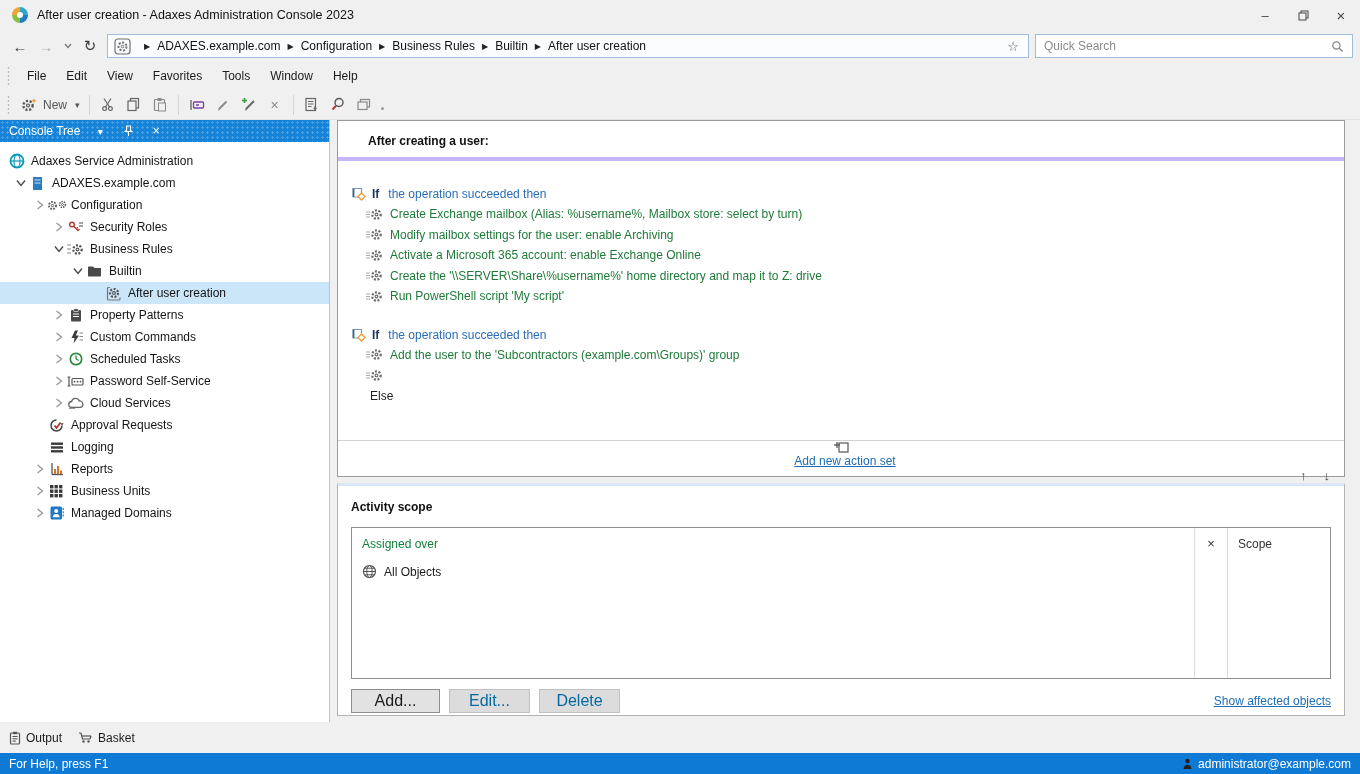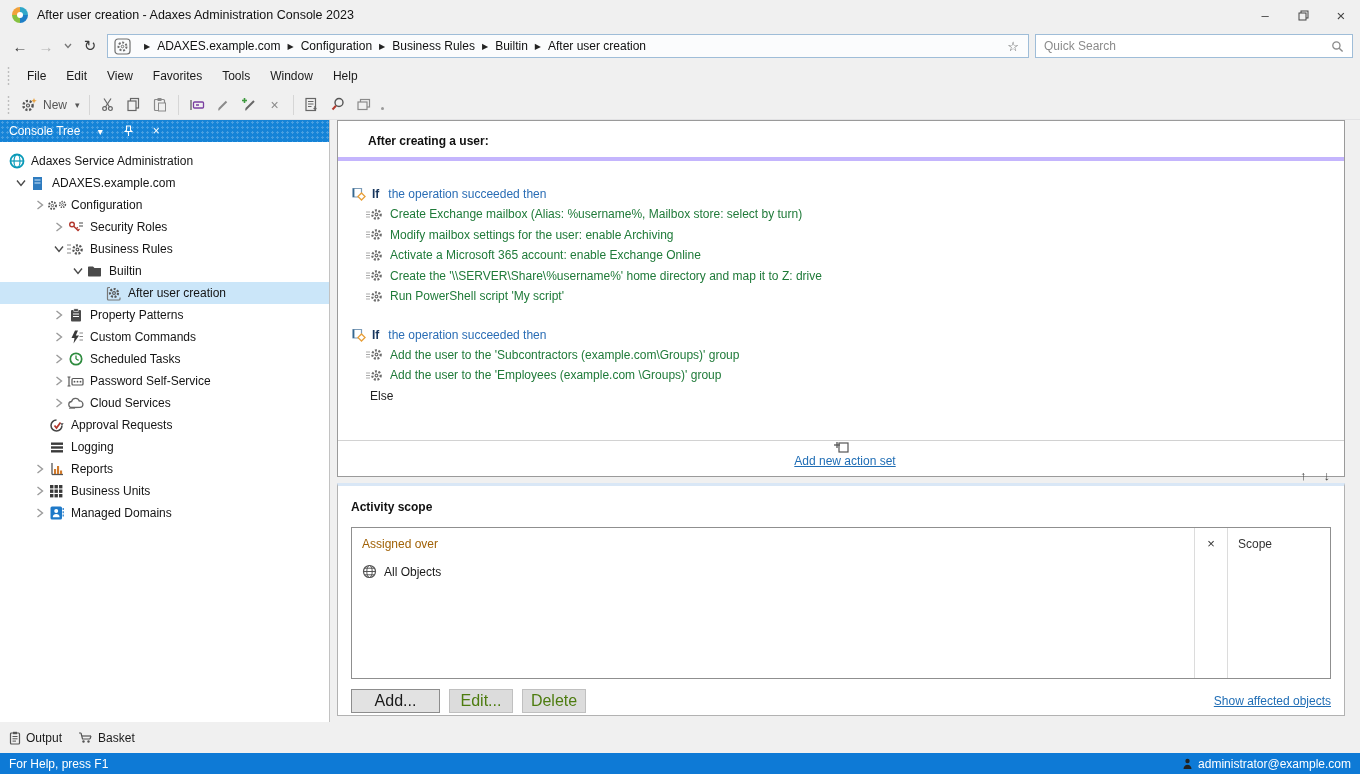--- a/index.html
+++ b/index.html
@@ -74,31 +74,31 @@
     display:flex;align-items:center;padding:0 14px;flex-direction:column;}
   .add-link{color:#1f6db5;text-decoration:underline;margin-left:8px;}
   .pa-arrows{margin-left:auto;display:flex;gap:17px;color:#444;font-size:13px;}
   
   .panel-scope{position:absolute;left:337px;top:483px;width:1008px;height:233px;background:#fff;
     border:1px solid #b2b2b2;border-top:3px solid #d9e7f6;}
   .ps-title{font-weight:bold;color:#111;padding:14px 13px 0;}
   .ps-box{position:absolute;left:13px;right:13px;top:41px;height:152px;border:1px solid #8f8f8f;
     background:#fff;display:flex;}
   .ps-main{flex:1;border-right:1px solid #dcdcdc;padding:9px 10px 0;}
-  .ps-colhead{color:#a16207;}
+  .ps-colhead{color:#15803d;}
   .ps-row{display:flex;align-items:center;margin-top:13px;}
   .ps-row .g-icon{margin-right:7px;}
   .ps-xcol{width:33px;border-right:1px solid #dcdcdc;display:flex;justify-content:center;padding-top:8px;}
   .ps-x{color:#333;font-size:13px;}
   .ps-scopecol{width:102px;padding:9px 10px 0;color:#333;}
   .ps-buttons{position:absolute;left:13px;right:13px;top:203px;display:flex;align-items:center;}
   .btn{height:24px;background:#e2e2e2;border:1px solid #8d8d8d;color:#1a1a1a;font-size:16px;
     font-family:"Liberation Sans",sans-serif;margin-right:9px;}
   .btn.add{width:89px;}
-  .btn.disabled{width:64px;background:#dcdcdc;border-color:#c0c0c0;color:#4d7c0f;}
+  .btn.disabled{width:81px;background:#dcdcdc;border-color:#c0c0c0;color:#0369a1;}
   .show-link{margin-left:auto;color:#1f6db5;text-decoration:underline;}
   
   .dock{position:absolute;left:0;top:722px;width:100%;height:31px;display:flex;align-items:center;
     padding-left:9px;background:#f0f0f0;}
   .dock-tab{display:flex;align-items:center;gap:5px;margin-right:16px;color:#1a1a1a;}
   .statusbar{position:absolute;left:0;top:753px;width:100%;height:21px;background:#0e7ad6;color:#fff;
     display:flex;align-items:center;padding:0 9px;}
   .status-right{margin-left:auto;display:flex;align-items:center;gap:5px;}
 </style>
 </head>
@@ -688,21 +688,20 @@
                   <line x1="0" y1="1" x2="4" y2="1" stroke="#aaa"></line>
                   <line x1="0" y1="3.5" x2="4" y2="3.5" stroke="#aaa"></line>
                   <line x1="0" y1="6" x2="4" y2="6" stroke="#aaa"></line>
                 </svg>
                 <svg width="13" height="13" viewBox="0 0 14 14">
                   <circle cx="7" cy="7" r="4.5" fill="none" stroke="#6a6a6a" stroke-width="2.4" stroke-dasharray="2.1 1.7"></circle>
                   <circle cx="7" cy="7" r="1.5" fill="none" stroke="#6a6a6a" stroke-width="1.2"></circle>
                 </svg>
               </span>
             </span>
-            <span class="action-text">Add the user to the 'Employees (example.com \Groups)' group</span>
           </div>
           <div class="else-row">Else</div>
         </div>
       </div>
     <div class="pa-footer">
       <span>
         <svg width="15" height="13" viewBox="0 0 15 13">
             <rect x="5" y="2" width="9" height="9" fill="none" stroke="#555" stroke-width="1.2"></rect>
             <line x1="3" y1="1" x2="3" y2="7" stroke="#555" stroke-width="1.3"></line>
             <line x1="0" y1="4" x2="6" y2="4" stroke="#555" stroke-width="1.3"></line>

